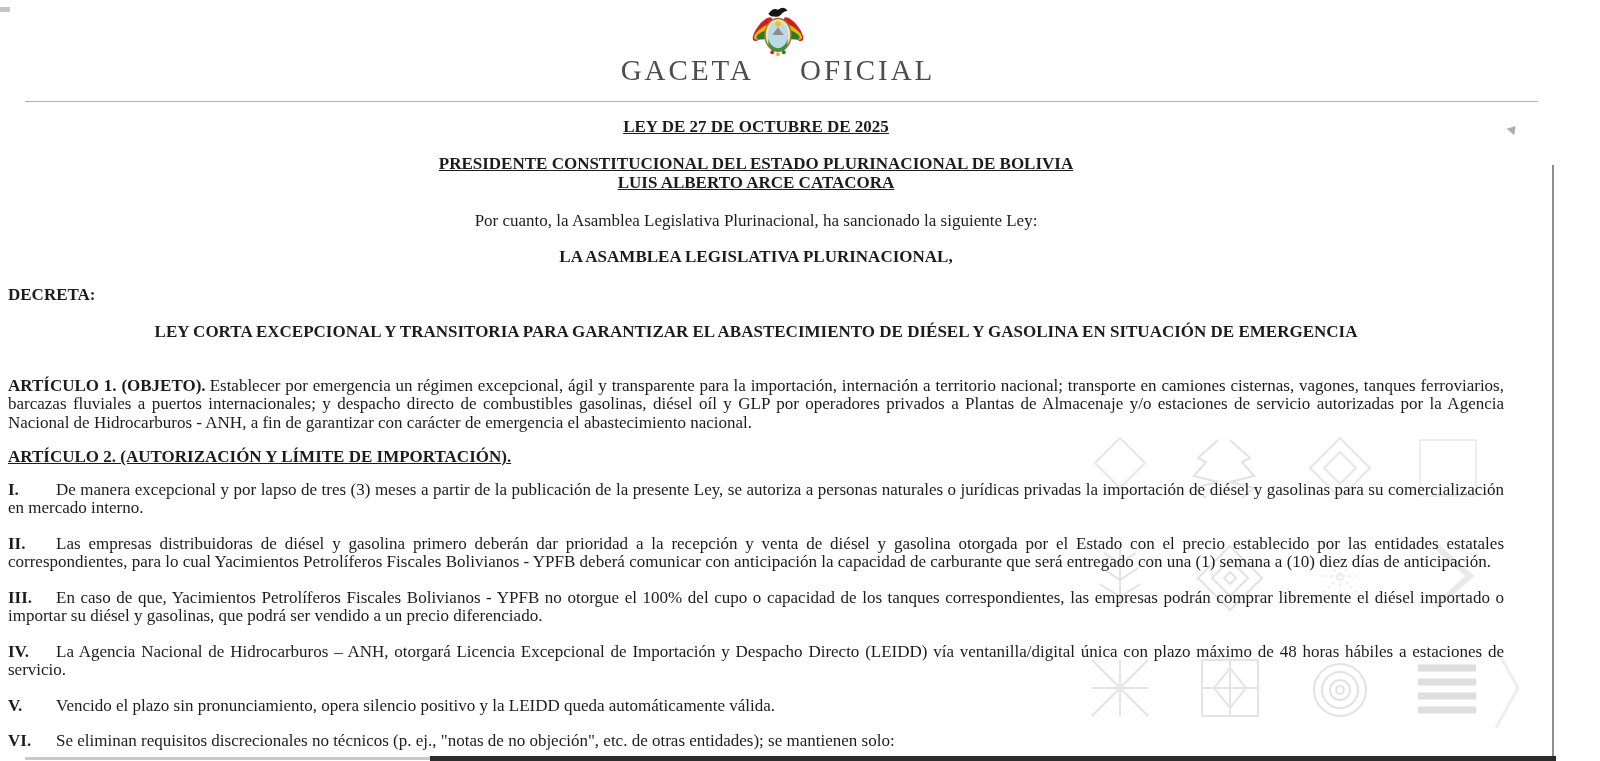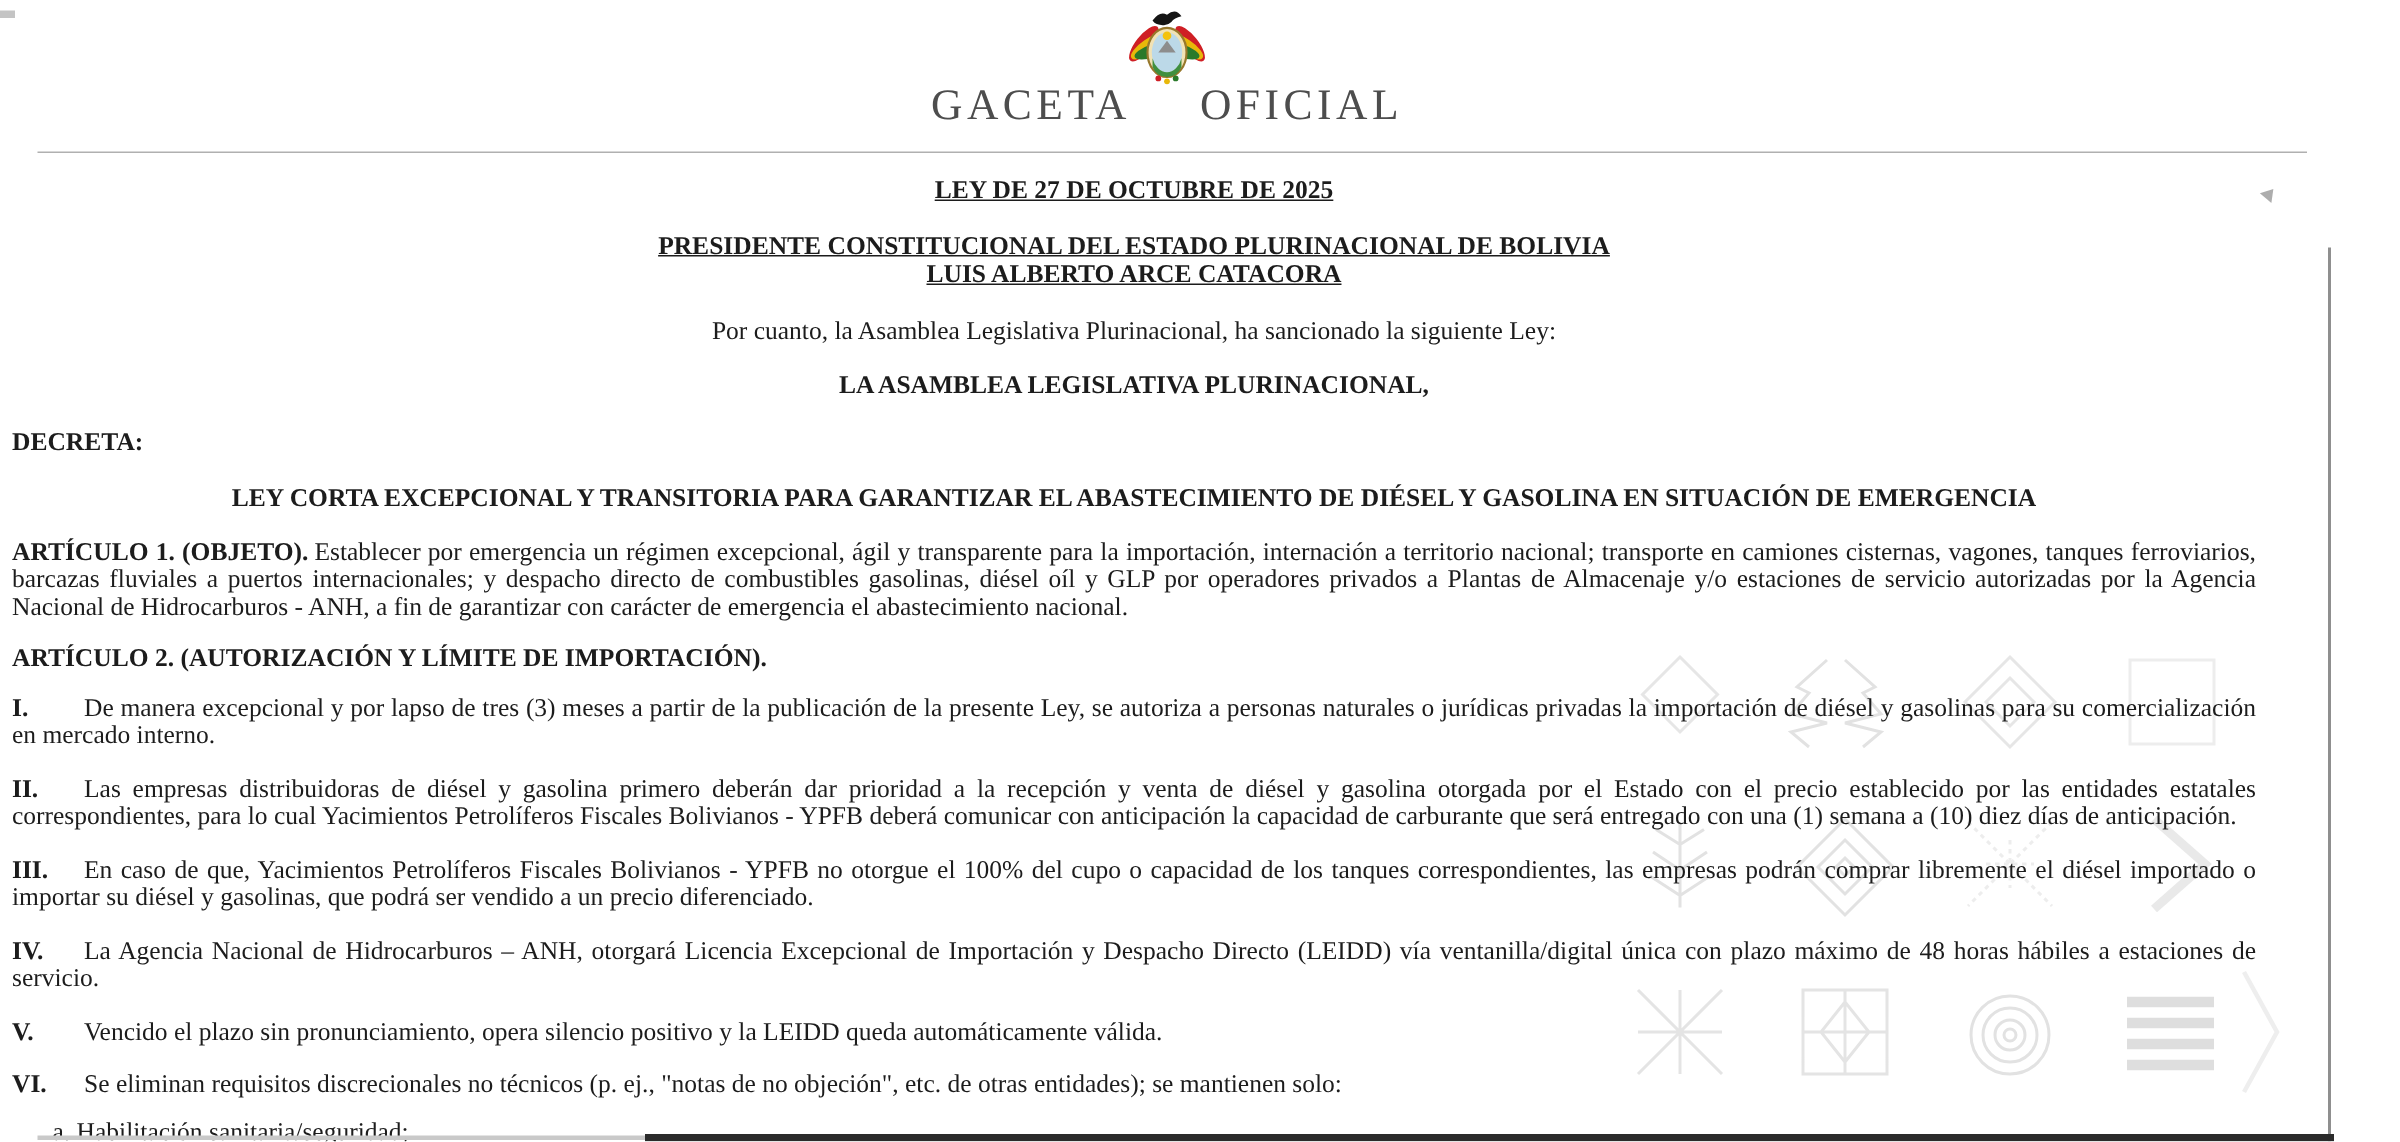--- a/index.html
+++ b/index.html
@@ -18,21 +18,21 @@
     font-size:12.5px;letter-spacing:1.2px;color:#4d4d4d;}
   .header-rule{position:absolute;top:101px;left:25px;right:18px;height:0;
     border-top:1.5px solid #b0b0b0;}
   
   .content{position:relative;z-index:2;padding:15px 52px 0 8px;font-size:17px;line-height:18.5px;}
   .center{text-align:center;}
   p{margin:0 0 17px 0;}
   .bu{font-weight:bold;text-decoration:underline;}
   .b{font-weight:bold;}
   .president-block{margin-bottom:20px;line-height:19px;}
-  .law-title{margin-bottom:17px;}
+  .law-title{margin-bottom:35px;}
   .just{text-align:justify;}
   .num{display:inline-block;min-width:48px;font-weight:bold;}
   .art-body{margin-left:4px;}
   .subitems{margin-left:27px;line-height:18px;}
   .subitems div{margin:0;}
   
   .watermark{position:absolute;left:1080px;top:428px;width:440px;height:333px;z-index:1;pointer-events:none;}
   .scroll-edge{position:absolute;right:2px;top:165px;bottom:0;width:2px;background:#8f8f8f;z-index:3;}
   .cursor-mark{position:absolute;right:38px;top:125px;width:0;height:0;z-index:3;
     border-left:5px solid transparent;border-right:5px solid transparent;border-bottom:8px solid #8a8a8a;
@@ -115,21 +115,21 @@
     <p class="center" style="margin-bottom:18px;">Por cuanto, la Asamblea Legislativa Plurinacional, ha sancionado la siguiente Ley:</p>
 
     <p class="center b" style="margin-bottom:19px;">LA ASAMBLEA LEGISLATIVA PLURINACIONAL,</p>
 
     <p class="b" style="margin-bottom:19px;">DECRETA:</p>
 
     <p class="center b law-title">LEY CORTA EXCEPCIONAL Y TRANSITORIA PARA GARANTIZAR EL ABASTECIMIENTO DE DIÉSEL Y GASOLINA EN SITUACIÓN DE EMERGENCIA</p>
 
     <p class="just" style="margin-bottom:16px;"><b>ARTÍCULO 1. (OBJETO).</b><span class="art-body">Establecer por emergencia un régimen excepcional, ágil y transparente para la importación, internación a territorio nacional; transporte en camiones cisternas, vagones, tanques ferroviarios, barcazas fluviales a puertos internacionales; y despacho directo de combustibles gasolinas, diésel oíl y GLP por operadores privados a Plantas de Almacenaje y/o estaciones de servicio autorizadas por la Agencia Nacional de Hidrocarburos - ANH, a fin de garantizar con carácter de emergencia el abastecimiento nacional.</span></p>
 
-    <p class="b" style="margin-bottom:14px;">ARTÍCULO 2. (AUTORIZACIÓN Y LÍMITE DE IMPORTACIÓN).</p>
+    <p class="b" style="margin-bottom:14px;text-decoration:underline;">ARTÍCULO 2. (AUTORIZACIÓN Y LÍMITE DE IMPORTACIÓN).</p>
 
     <p class="just"><span class="num">I.</span><span>De manera excepcional y por lapso de tres (3)  meses  a  partir de la publicación de la presente Ley, se autoriza a personas naturales o jurídicas privadas la importación de diésel y gasolinas para su comercialización en mercado interno.</span></p>
 
     <p class="just"><span class="num">II.</span><span>Las empresas  distribuidoras  de  diésel  y  gasolina primero deberán dar prioridad a la recepción y venta de diésel y gasolina otorgada por el Estado con el precio establecido por las entidades estatales correspondientes, para  lo  cual Yacimientos Petrolíferos Fiscales Bolivianos - YPFB deberá comunicar con anticipación la  capacidad  de  carburante que será entregado con una (1) semana a (10) diez días de anticipación.</span></p>
 
     <p class="just"><span class="num">III.</span><span>En caso de que, Yacimientos Petrolíferos Fiscales  Bolivianos - YPFB no otorgue el 100% del cupo o capacidad de los tanques correspondientes, las empresas podrán comprar libremente el diésel importado o importar su diésel y gasolinas, que podrá ser vendido a un precio diferenciado.</span></p>
 
     <p class="just"><span class="num">IV.</span><span>La Agencia Nacional de Hidrocarburos – ANH, otorgará Licencia Excepcional de Importación y Despacho  Directo  (LEIDD)  vía  ventanilla/digital única con plazo máximo de 48 horas hábiles a estaciones de servicio.</span></p>
 
     <p class="just"><span class="num">V.</span><span>Vencido el plazo sin pronunciamiento, opera silencio positivo y la LEIDD queda automáticamente válida.</span></p>

